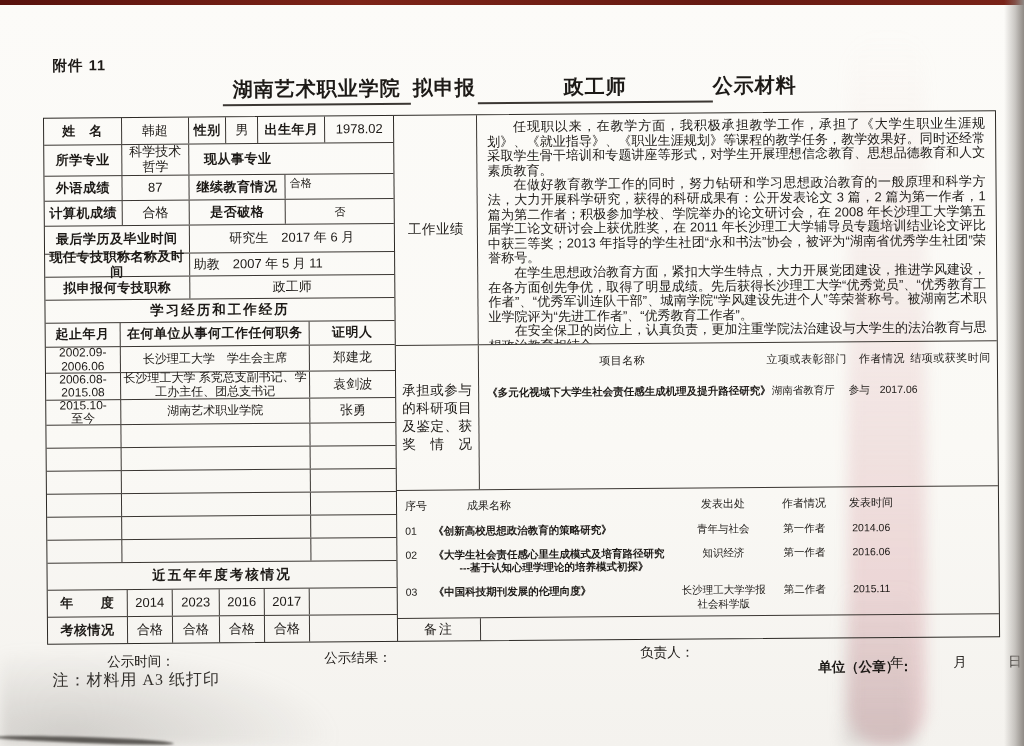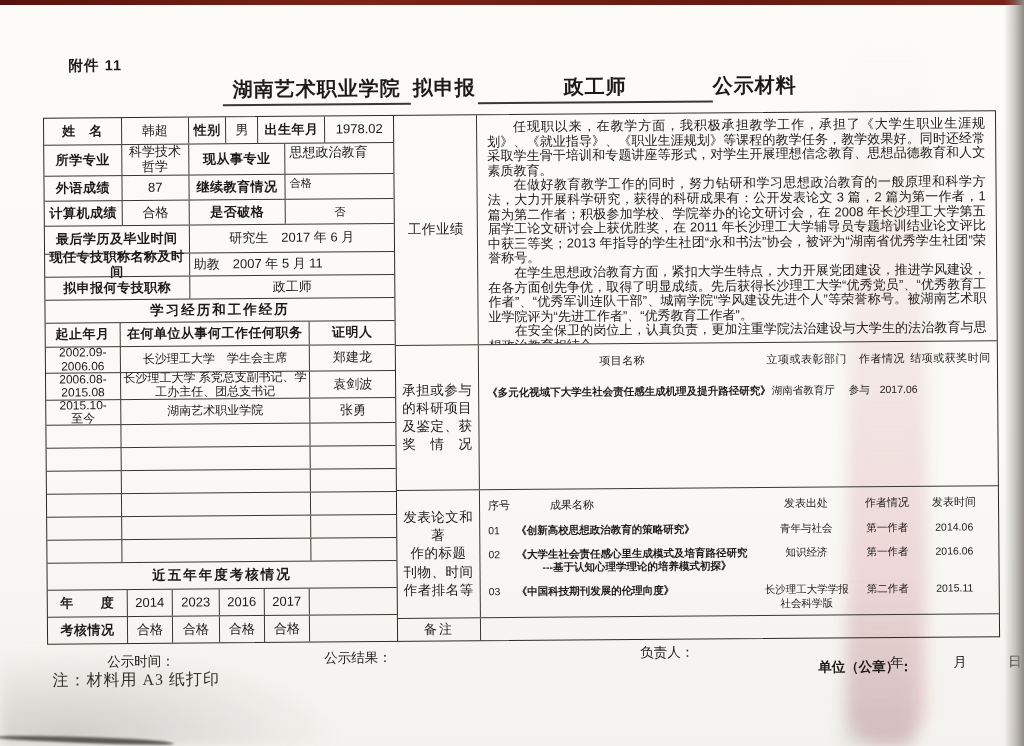--- a/index.html
+++ b/index.html
@@ -30,21 +30,21 @@
   .bl-shade{position:absolute;left:0;bottom:0;width:340px;height:100px;
     background:radial-gradient(ellipse at 20% 90%,rgba(150,147,143,.38),rgba(150,147,143,0) 70%);
     filter:blur(6px);}
   .bl-edge{position:absolute;left:-6px;bottom:3px;width:180px;height:6px;background:#5d5a56;
     border-radius:60% 40% 40% 60%/60% 60% 40% 40%;transform:rotate(2deg);filter:blur(1px);}
   .br-shade{position:absolute;right:110px;bottom:0;width:70px;height:160px;
     background:linear-gradient(180deg,rgba(170,160,158,0),rgba(170,160,158,.35));filter:blur(8px);}
 
   .content{position:absolute;inset:0;transform:rotate(-0.45deg);transform-origin:50% 50%;}
 
-  .attachment{position:absolute;left:55px;top:53px;font-size:14.5px;font-weight:600;letter-spacing:1px;margin-left:16px;}
+  .attachment{position:absolute;left:55px;top:53px;font-size:14.5px;font-weight:600;letter-spacing:1px;}
 
   .title-row{position:absolute;left:0;top:74px;width:1024px;text-align:center;font-size:20px;font-weight:700;letter-spacing:1px;white-space:nowrap;}
   .title-row .u{border-bottom:2px solid #3b3733;padding:0 10px 1px 10px;display:inline-block;}
   .title-row .pos{min-width:215px;text-align:center;}
   .title-row .mid{padding:0 2px;}
 
   
   .ft{position:absolute;left:45px;top:114px;width:953px;height:527px;
     border:1.6px solid var(--ink2);display:flex;box-sizing:border-box;font-size:13px;}
   .ft *{box-sizing:border-box;}
@@ -146,21 +146,20 @@
           <div class="c lab w38">性别</div>
           <div class="c w32">男</div>
           <div class="c lab w67">出生年月</div>
           <div class="c w68">1978.02</div>
         </div>
 
         <div class="lrow h31">
           <div class="c lab w78">所学专业</div>
           <div class="c w67">科学技术哲学</div>
           <div class="c lab w97">现从事专业</div>
-          <div class="c vtl w108">思想政治教育</div>
         </div>
 
         <div class="lrow h25">
           <div class="c lab w78">外语成绩</div>
           <div class="c w67">87</div>
           <div class="c lab w97">继续教育情况</div>
           <div class="c vtl sm w108">合格</div>
         </div>
 
         <div class="lrow h25">
@@ -307,26 +306,20 @@
             <div class="res-row">
               <span class="res-name">《多元化视域下大学生社会责任感生成机理及提升路径研究》</span>
               <span class="res-dept">湖南省教育厅</span>
               <span class="res-auth">参与</span>
               <span class="res-time">2017.06</span>
             </div>
           </div>
         </div>
 
         <div class="sec sec-pub">
-          <div class="seclabel">
-            <span>发表论文和著</span>
-            <span>作的标题</span>
-            <span>刊物、时间</span>
-            <span>作者排名等</span>
-          </div>
           <div class="seccontent pub">
             <div class="pub-hdr">
               <span class="ph-no">序号</span>
               <span class="ph-name">成果名称</span>
               <span class="ph-venue">发表出处</span>
               <span class="ph-auth">作者情况</span>
               <span class="ph-time">发表时间</span>
             </div>
             <div class="pub-row">
               <span class="pb-no">01</span>

